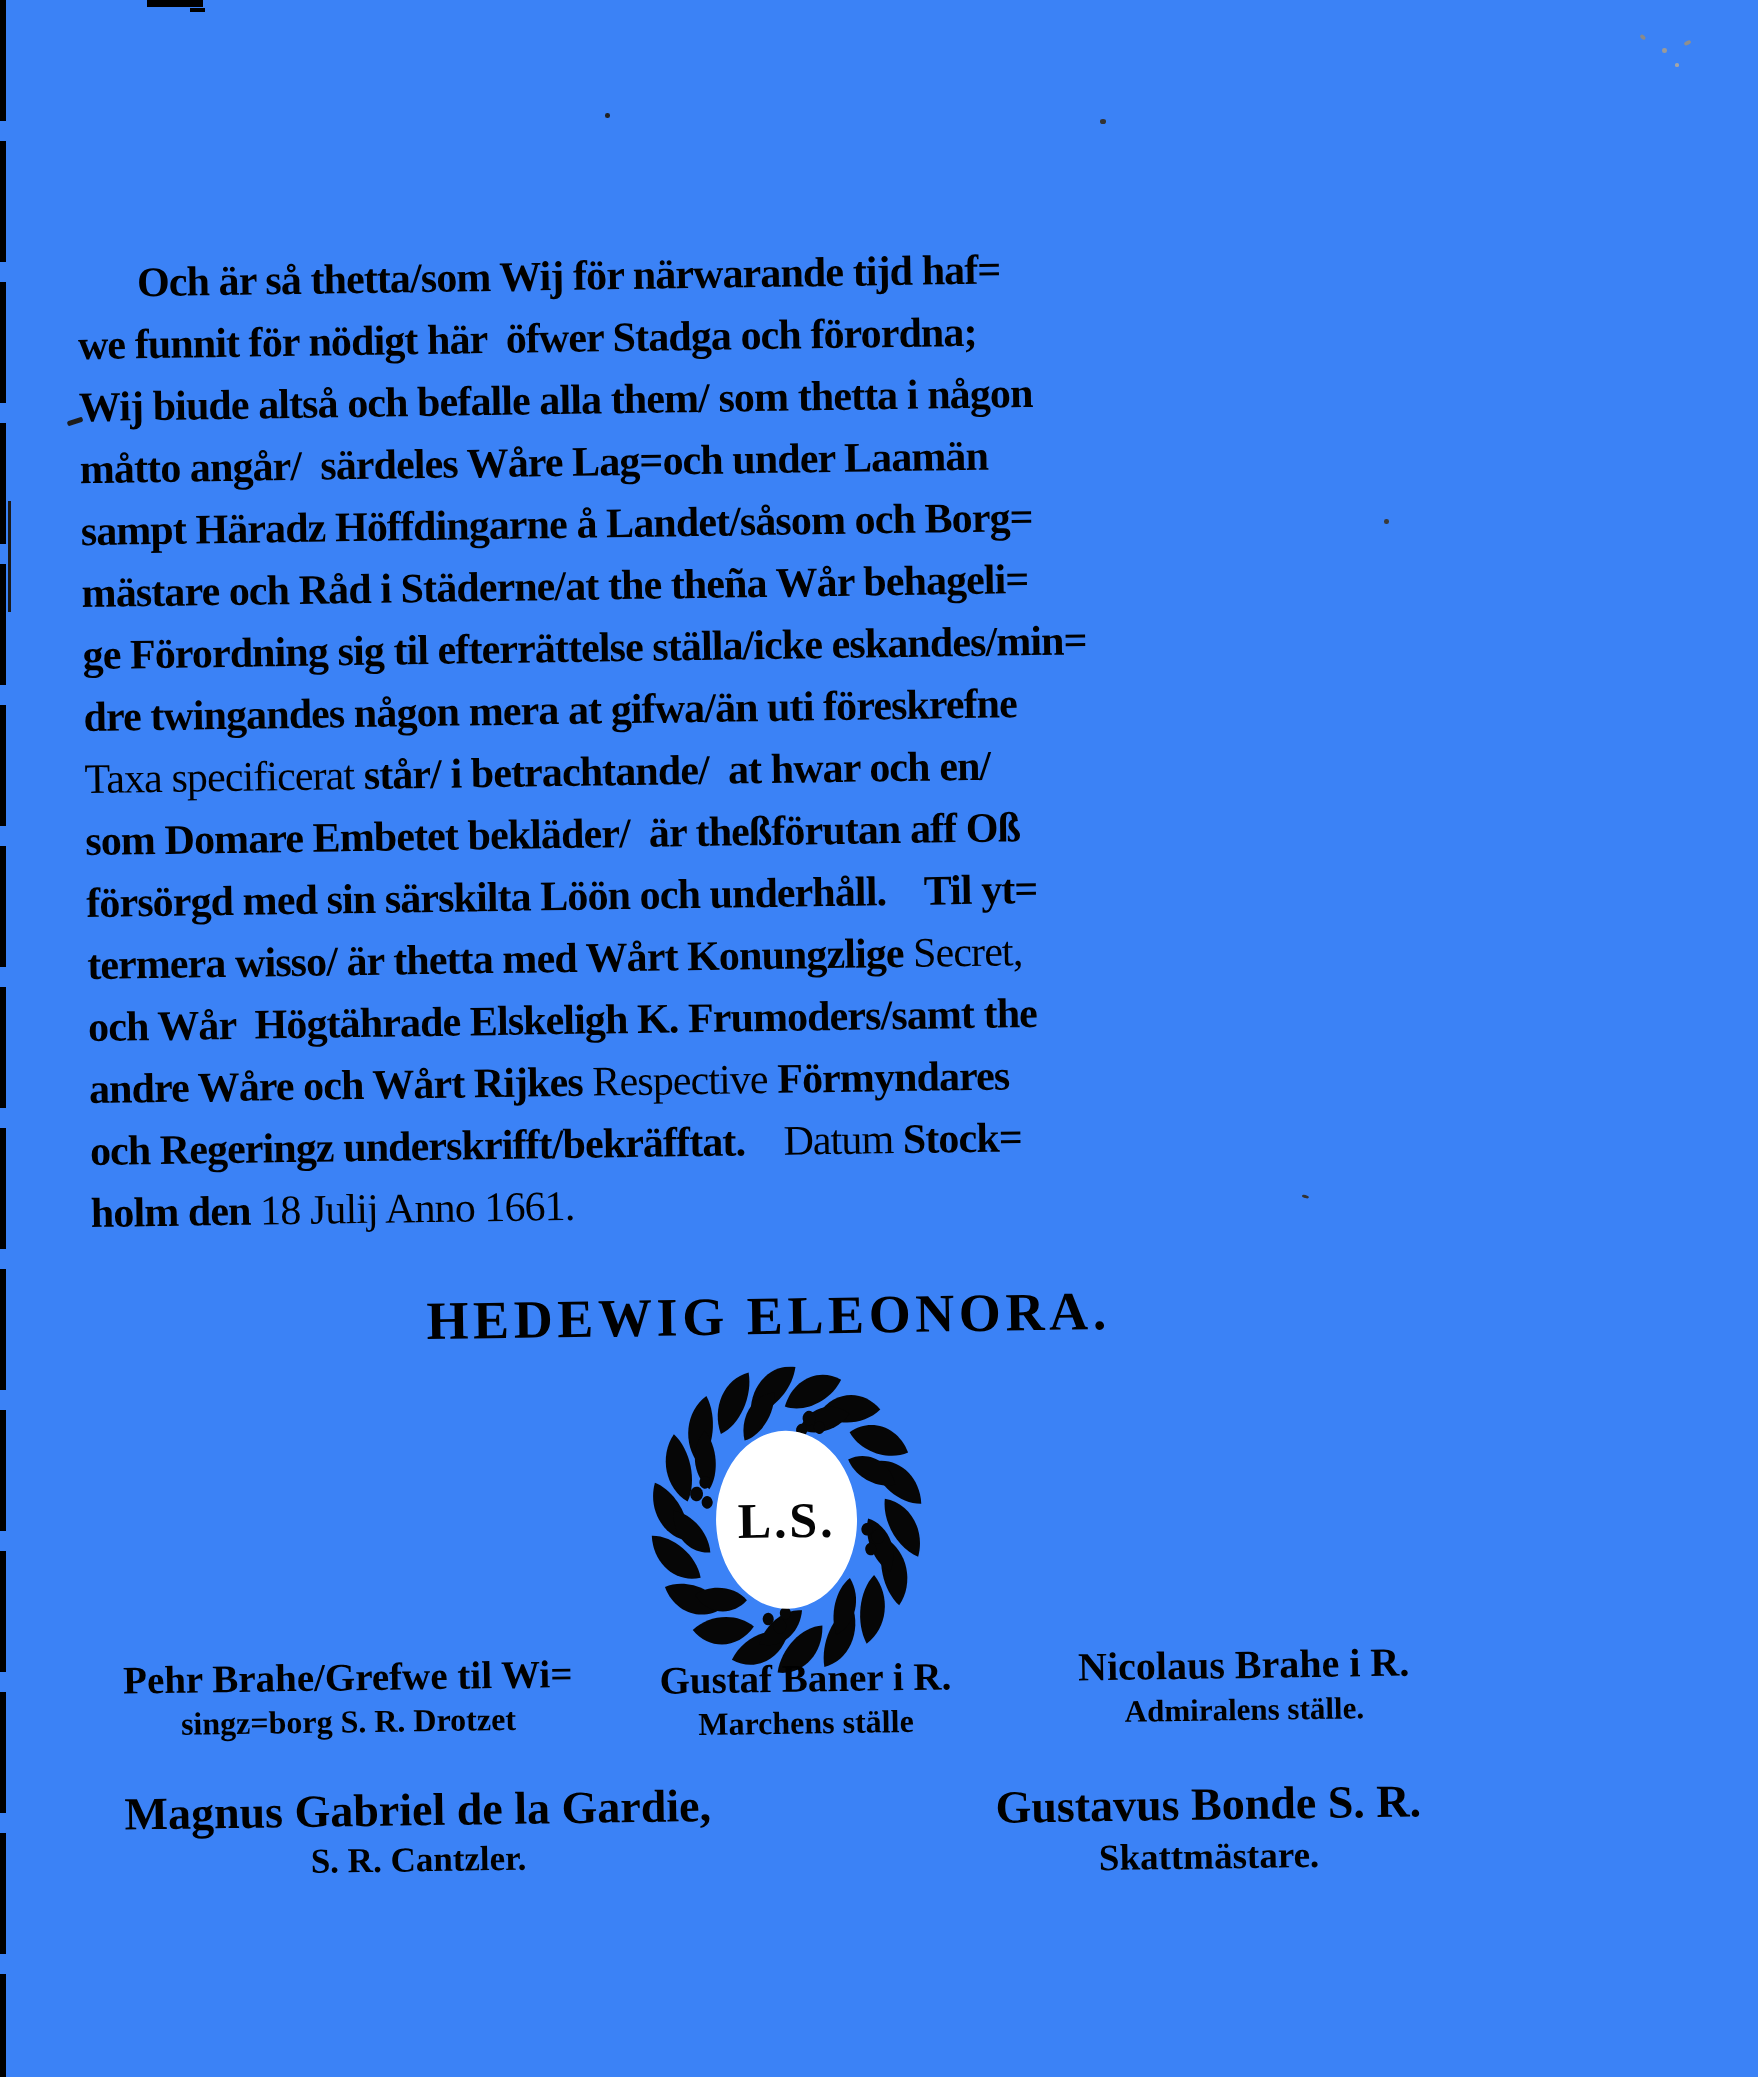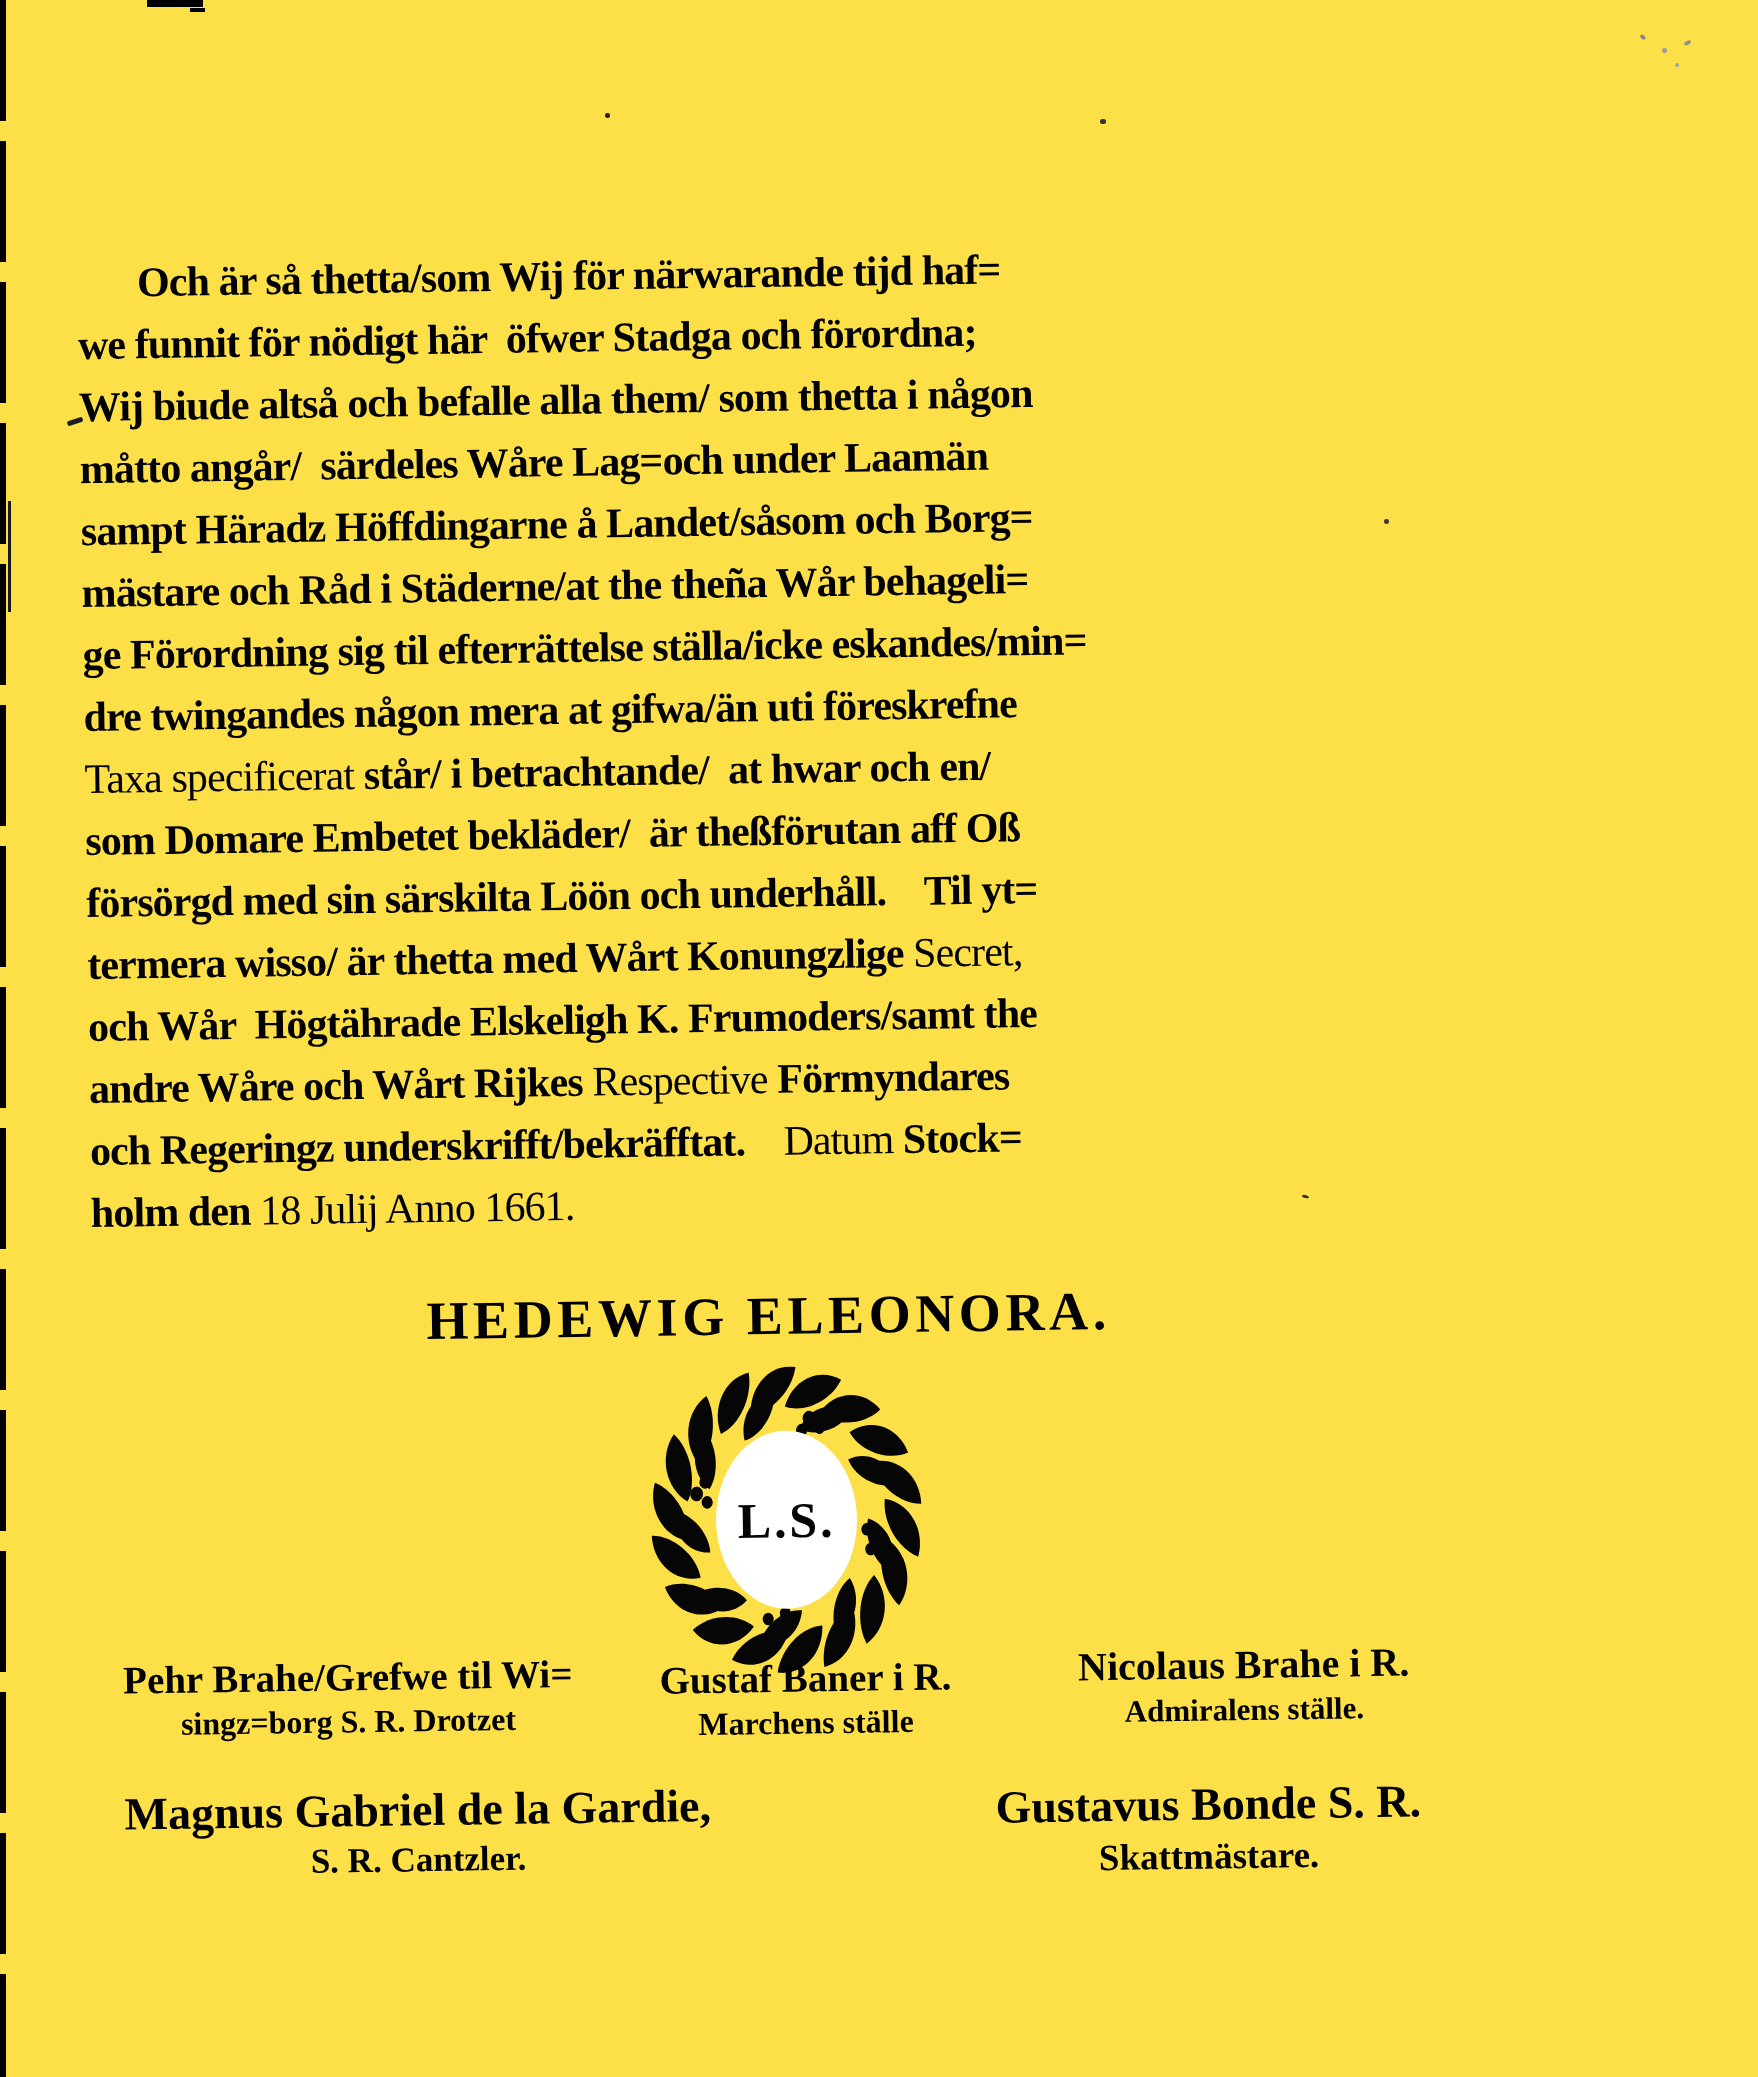--- a/index.html
+++ b/index.html
@@ -1,16 +1,16 @@
 <!DOCTYPE html>
 <html style="font-size:15px"><head>
 <meta charset="utf-8">
 <style>
   html,body{margin:0;padding:0;background:#e8e8e8;}
-  .page{position:relative;width:1759px;height:2078px;background:#fde047;overflow:hidden;
+  .page{position:relative;width:1759px;height:2078px;background:#3b82f6;overflow:hidden;
         font-family:"Liberation Serif",serif;color:#000;}
   #content{position:absolute;left:0;top:0;width:100%;height:100%;
            transform:rotate(-0.85deg);transform-origin:93px 1020px;}
   
   #paragraph{position:absolute;left:88px;top:252px;}
   .line{white-space:pre;font-size:42px;line-height:62px;letter-spacing:-0.9px;}
   .line.indent{padding-left:60px;}
   .frak{font-family:"Liberation Serif",serif;font-weight:700;}
   .rom{font-family:"Liberation Serif",serif;font-weight:400;}
   

